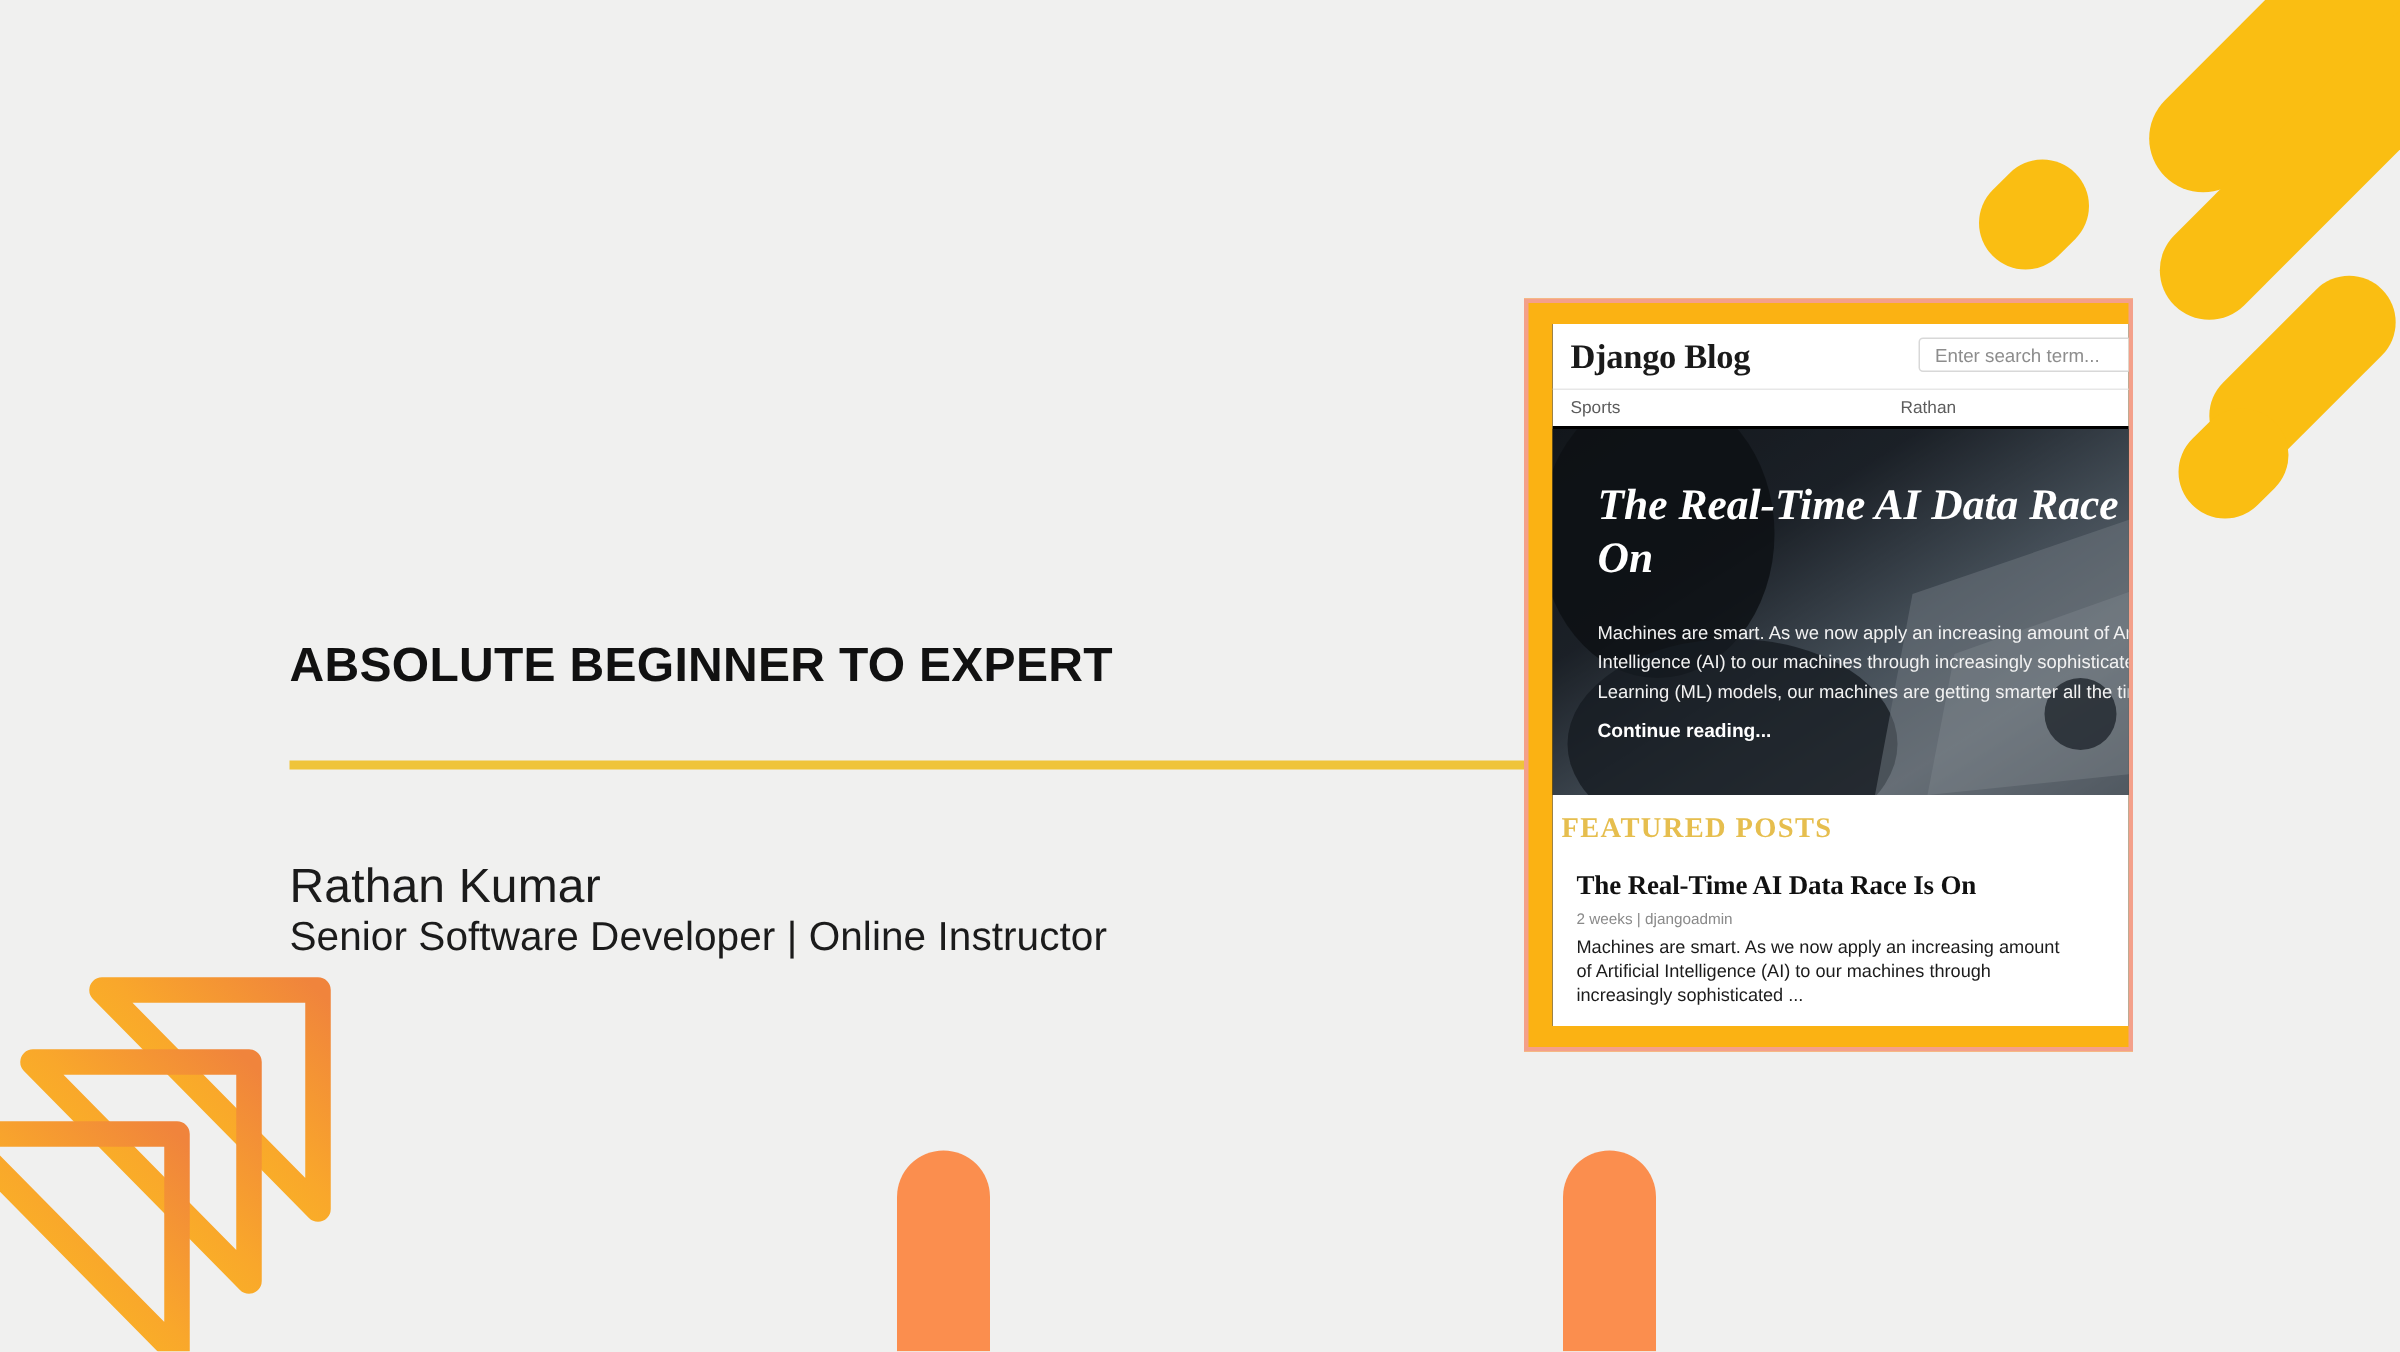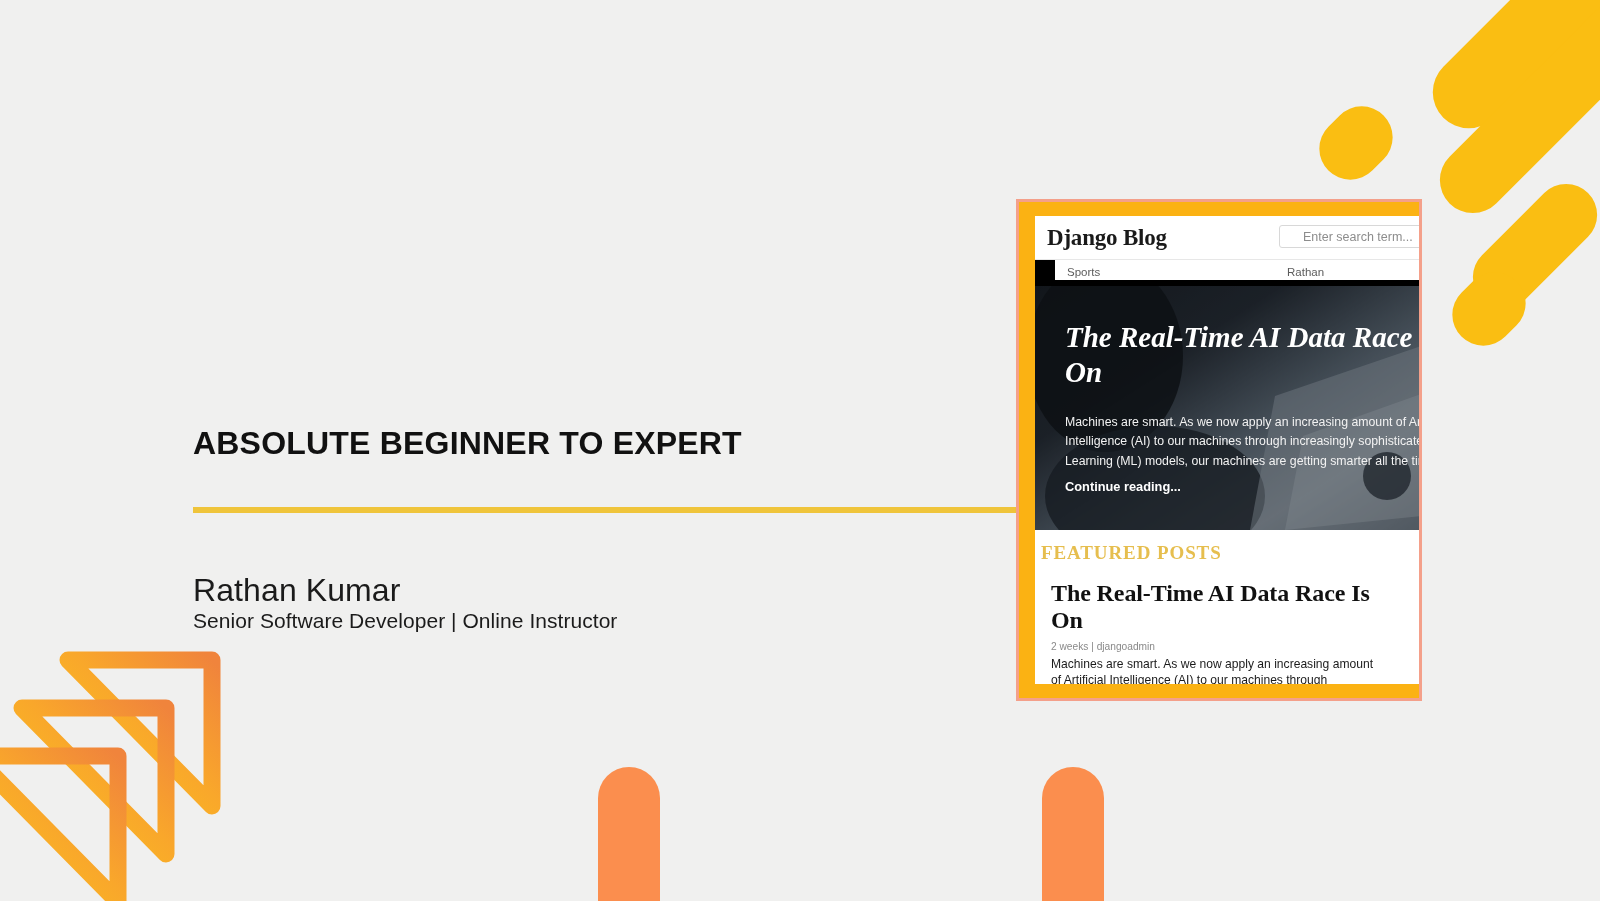--- a/index.html
+++ b/index.html
@@ -64,21 +64,21 @@
     position: absolute;
     left: 193px; top: 572px;
     font-size: 32px;
     font-weight: normal;
     color: #1B1B1B;
     letter-spacing: 0.1px;
   }
   .author-role {
     position: absolute;
     left: 193px; top: 609px;
-    font-size: 21px;
+    font-size: 27px;
     font-weight: normal;
     color: #1B1B1B;
     letter-spacing: 0.05px;
   }
 
   
   #mockup {
     position: absolute;
     left: 1016px; top: 199px;
     width: 406px; height: 502px;
@@ -112,31 +112,30 @@
     letter-spacing: -0.2px;
   }
   .search-box {
     position: absolute; left: 244px; top: 9px;
     width: 160px; height: 23px;
     border: 1px solid #D8D8D8;
     border-radius: 3px;
     background: #fff;
   }
   .search-box span {
-    position: absolute; left: 23px; top: 4px;
+    position: absolute; left: 10px; top: 4px;
     font-size: 12.5px; color: #8D8D8D; text-align: center;
   }
 
   
   .blog-nav {
     position: relative;
     height: 26px;
-    border-bottom: 6px solid #000000;
+    border-bottom: 2px solid #000000;
     background: #fff;
-    margin-left: 20px;
   }
   .blog-nav a {
     position: absolute; top: 6px;
     font-size: 11.5px;
     color: #5C5C5C;
     text-decoration: none;
   }
   .nav-0 { left: 12px; }
   .nav-1 { left: 232px; }
 
@@ -187,21 +186,21 @@
     font-family: "Liberation Serif", serif;
     font-weight: bold;
     font-size: 19px;
     letter-spacing: 0.9px;
     color: #E6BE4E;
   }
   .post { position: absolute; left: 16px; top: 50px; right: 40px; }
   .post-title {
     font-family: "Liberation Serif", serif;
     font-weight: bold;
-    font-size: 24px;
+    font-size: 18px;
     color: #111111;
     margin-bottom: 7px;
     letter-spacing: -0.1px;
   }
   .post-meta {
     font-size: 10.2px;
     color: #8A8A8A;
     margin-bottom: 5px;
   }
   .post-excerpt {

